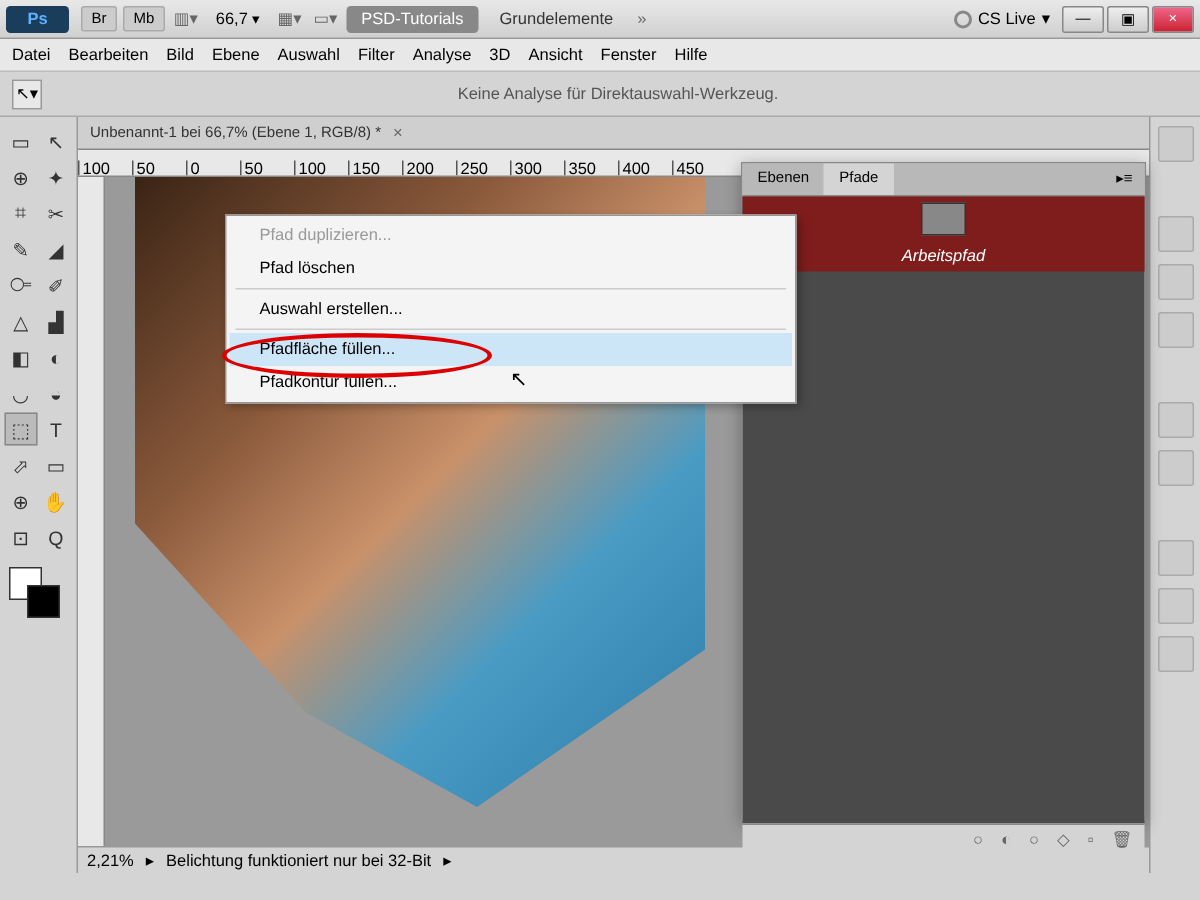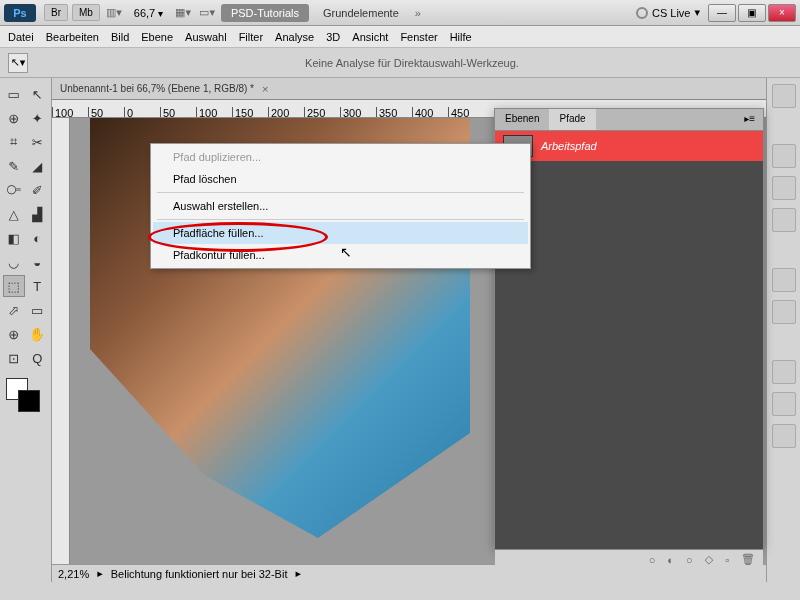--- a/index.html
+++ b/index.html
@@ -1,18 +1,18 @@
 <!DOCTYPE html>
 <html><head>
 <meta charset="utf-8">
 <style>
 * { margin: 0; padding: 0; box-sizing: border-box; font-family: Tahoma, sans-serif; font-size: 11px; }
 body { background: #d4d4d4; width: 800px; height: 600px; overflow: hidden; position: relative; }
 .titlebar { height: 26px; background: linear-gradient(#e8e8e8, #d0d0d0); display: flex; align-items: center; padding: 0 4px; border-bottom: 1px solid #999; }
-.titlebar .logo { width: 32px; height: 18px; background: #1a3d5c; border-radius: 3px; display: flex; align-items: center; justify-content: center; color: #5cb3ff; font-weight: bold; font-size: 11px; margin-right: 6px; }
+.titlebar .logo { width: 42px; height: 18px; background: #1a3d5c; border-radius: 3px; display: flex; align-items: center; justify-content: center; color: #5cb3ff; font-weight: bold; font-size: 11px; margin-right: 6px; }
 .titlebar .tbtn { padding: 2px 6px; margin: 0 2px; background: #ccc; border: 1px solid #aaa; border-radius: 2px; cursor: pointer; font-size: 10px; }
 .titlebar .zoom { margin: 0 8px; font-size: 10px; }
 .titlebar .arrow { margin: 0 4px; color: #666; }
 .titlebar .tab-btn { padding: 3px 10px; background: #888; color: #fff; border-radius: 3px; margin: 0 2px; }
 .titlebar .tab-btn.inactive { background: transparent; color: #333; }
 .titlebar .spacer { flex: 1; }
 .titlebar .cslive { display: flex; align-items: center; gap: 4px; margin-right: 8px; }
 .titlebar .cslive .dot { width: 12px; height: 12px; border: 2px solid #888; border-radius: 50%; }
 .titlebar .wbtns { display: flex; gap: 2px; }
 .titlebar .wbtn { width: 28px; height: 18px; border: 1px solid #888; border-radius: 2px; display: flex; align-items: center; justify-content: center; background: linear-gradient(#eee,#ccc); font-size: 10px; }
@@ -44,21 +44,21 @@
 .right-strip { width: 34px; background: #d4d4d4; border-left: 1px solid #999; padding: 6px 2px; display: flex; flex-direction: column; gap: 8px; align-items: center; }
 .right-strip .ricon { width: 24px; height: 24px; background: #ccc; border: 1px solid #aaa; border-radius: 2px; }
 .right-strip .gap { height: 20px; }
 .panel { position: absolute; right: 36px; top: 108px; width: 270px; height: 440px; background: #d4d4d4; border: 1px solid #888; box-shadow: 0 2px 10px rgba(0,0,0,0.3); }
 .panel .phead { height: 22px; display: flex; background: #b8b8b8; border-bottom: 1px solid #888; }
 .panel .ptab { padding: 4px 10px; font-size: 10px; cursor: pointer; }
 .panel .ptab.active { background: #d4d4d4; }
 .panel .phead .pspacer { flex: 1; }
 .panel .phead .pmenu { padding: 4px 8px; font-size: 10px; }
 .panel .pbody { background: #4a4a4a; height: 418px; }
-.panel .path-item { background: #ef4444; color: #fff; padding: 4px 8px; display: flex; align-items: center; gap: 8px; font-style: italic; font-size: 10px; }
+.panel .path-item { background: #7f1d1d; color: #fff; padding: 4px 8px; display: flex; align-items: center; gap: 8px; font-style: italic; font-size: 10px; flex-direction: column; }
 .panel .path-item .thumb { width: 30px; height: 22px; background: #888; border: 1px solid #333; }
 .panel .pfoot { height: 20px; background: #d4d4d4; border-top: 1px solid #888; display: flex; align-items: center; justify-content: flex-end; gap: 12px; padding: 0 8px; font-size: 10px; color: #666; }
 .ctx-menu { position: absolute; left: 150px; top: 143px; width: 381px; background: #f4f4f4; border: 1px solid #979797; box-shadow: 2px 2px 6px rgba(0,0,0,0.3); padding: 2px; }
 .ctx-menu .item { padding: 5px 20px; font-size: 11px; cursor: pointer; }
 .ctx-menu .item.disabled { color: #999; }
 .ctx-menu .item.hl { background: #cde6f7; }
 .ctx-menu .sep { height: 1px; background: #ccc; margin: 2px 4px; }
 .red-ring { position: absolute; left: 148px; top: 222px; width: 180px; height: 30px; border: 3px solid #d00; border-radius: 50%; pointer-events: none; }
 .cursor-img { position: absolute; left: 340px; top: 244px; font-size: 14px; pointer-events: none; }
 </style>

